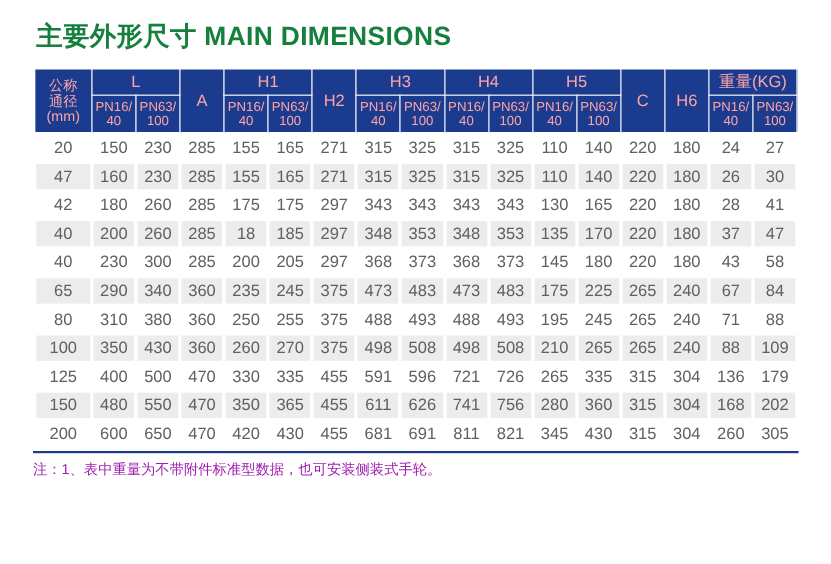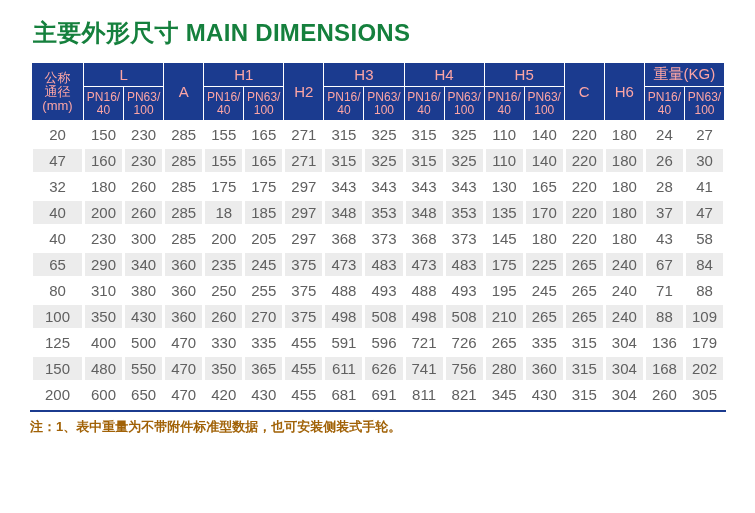--- a/index.html
+++ b/index.html
@@ -61,22 +61,21 @@
     width: 696px;
     height: 2px;
     background: #1b3b8f;
     margin-top: 1px;
   }
 
   .notes {
     margin-top: 5px;
     font-size: 13px;
     line-height: 19px;
-    color: #a16207;
-    font-weight: bold;
+    color: #a21caf;
   }
   .note-line2 { padding-left: 27px; }
 </style>
 </head>
 <body>
 
 <div class="page">
 
   <h1 class="title"><span>主要外形尺寸</span> <span>MAIN DIMENSIONS</span></h1>
 
@@ -176,21 +175,21 @@
           <td>315</td>
           <td>325</td>
           <td>110</td>
           <td>140</td>
           <td>220</td>
           <td>180</td>
           <td>26</td>
           <td>30</td>
         </tr>
         <tr>
-          <td>32</td>
+          <td>42</td>
           <td>180</td>
           <td>260</td>
           <td>285</td>
           <td>175</td>
           <td>175</td>
           <td>297</td>
           <td>343</td>
           <td>343</td>
           <td>343</td>
           <td>343</td>

